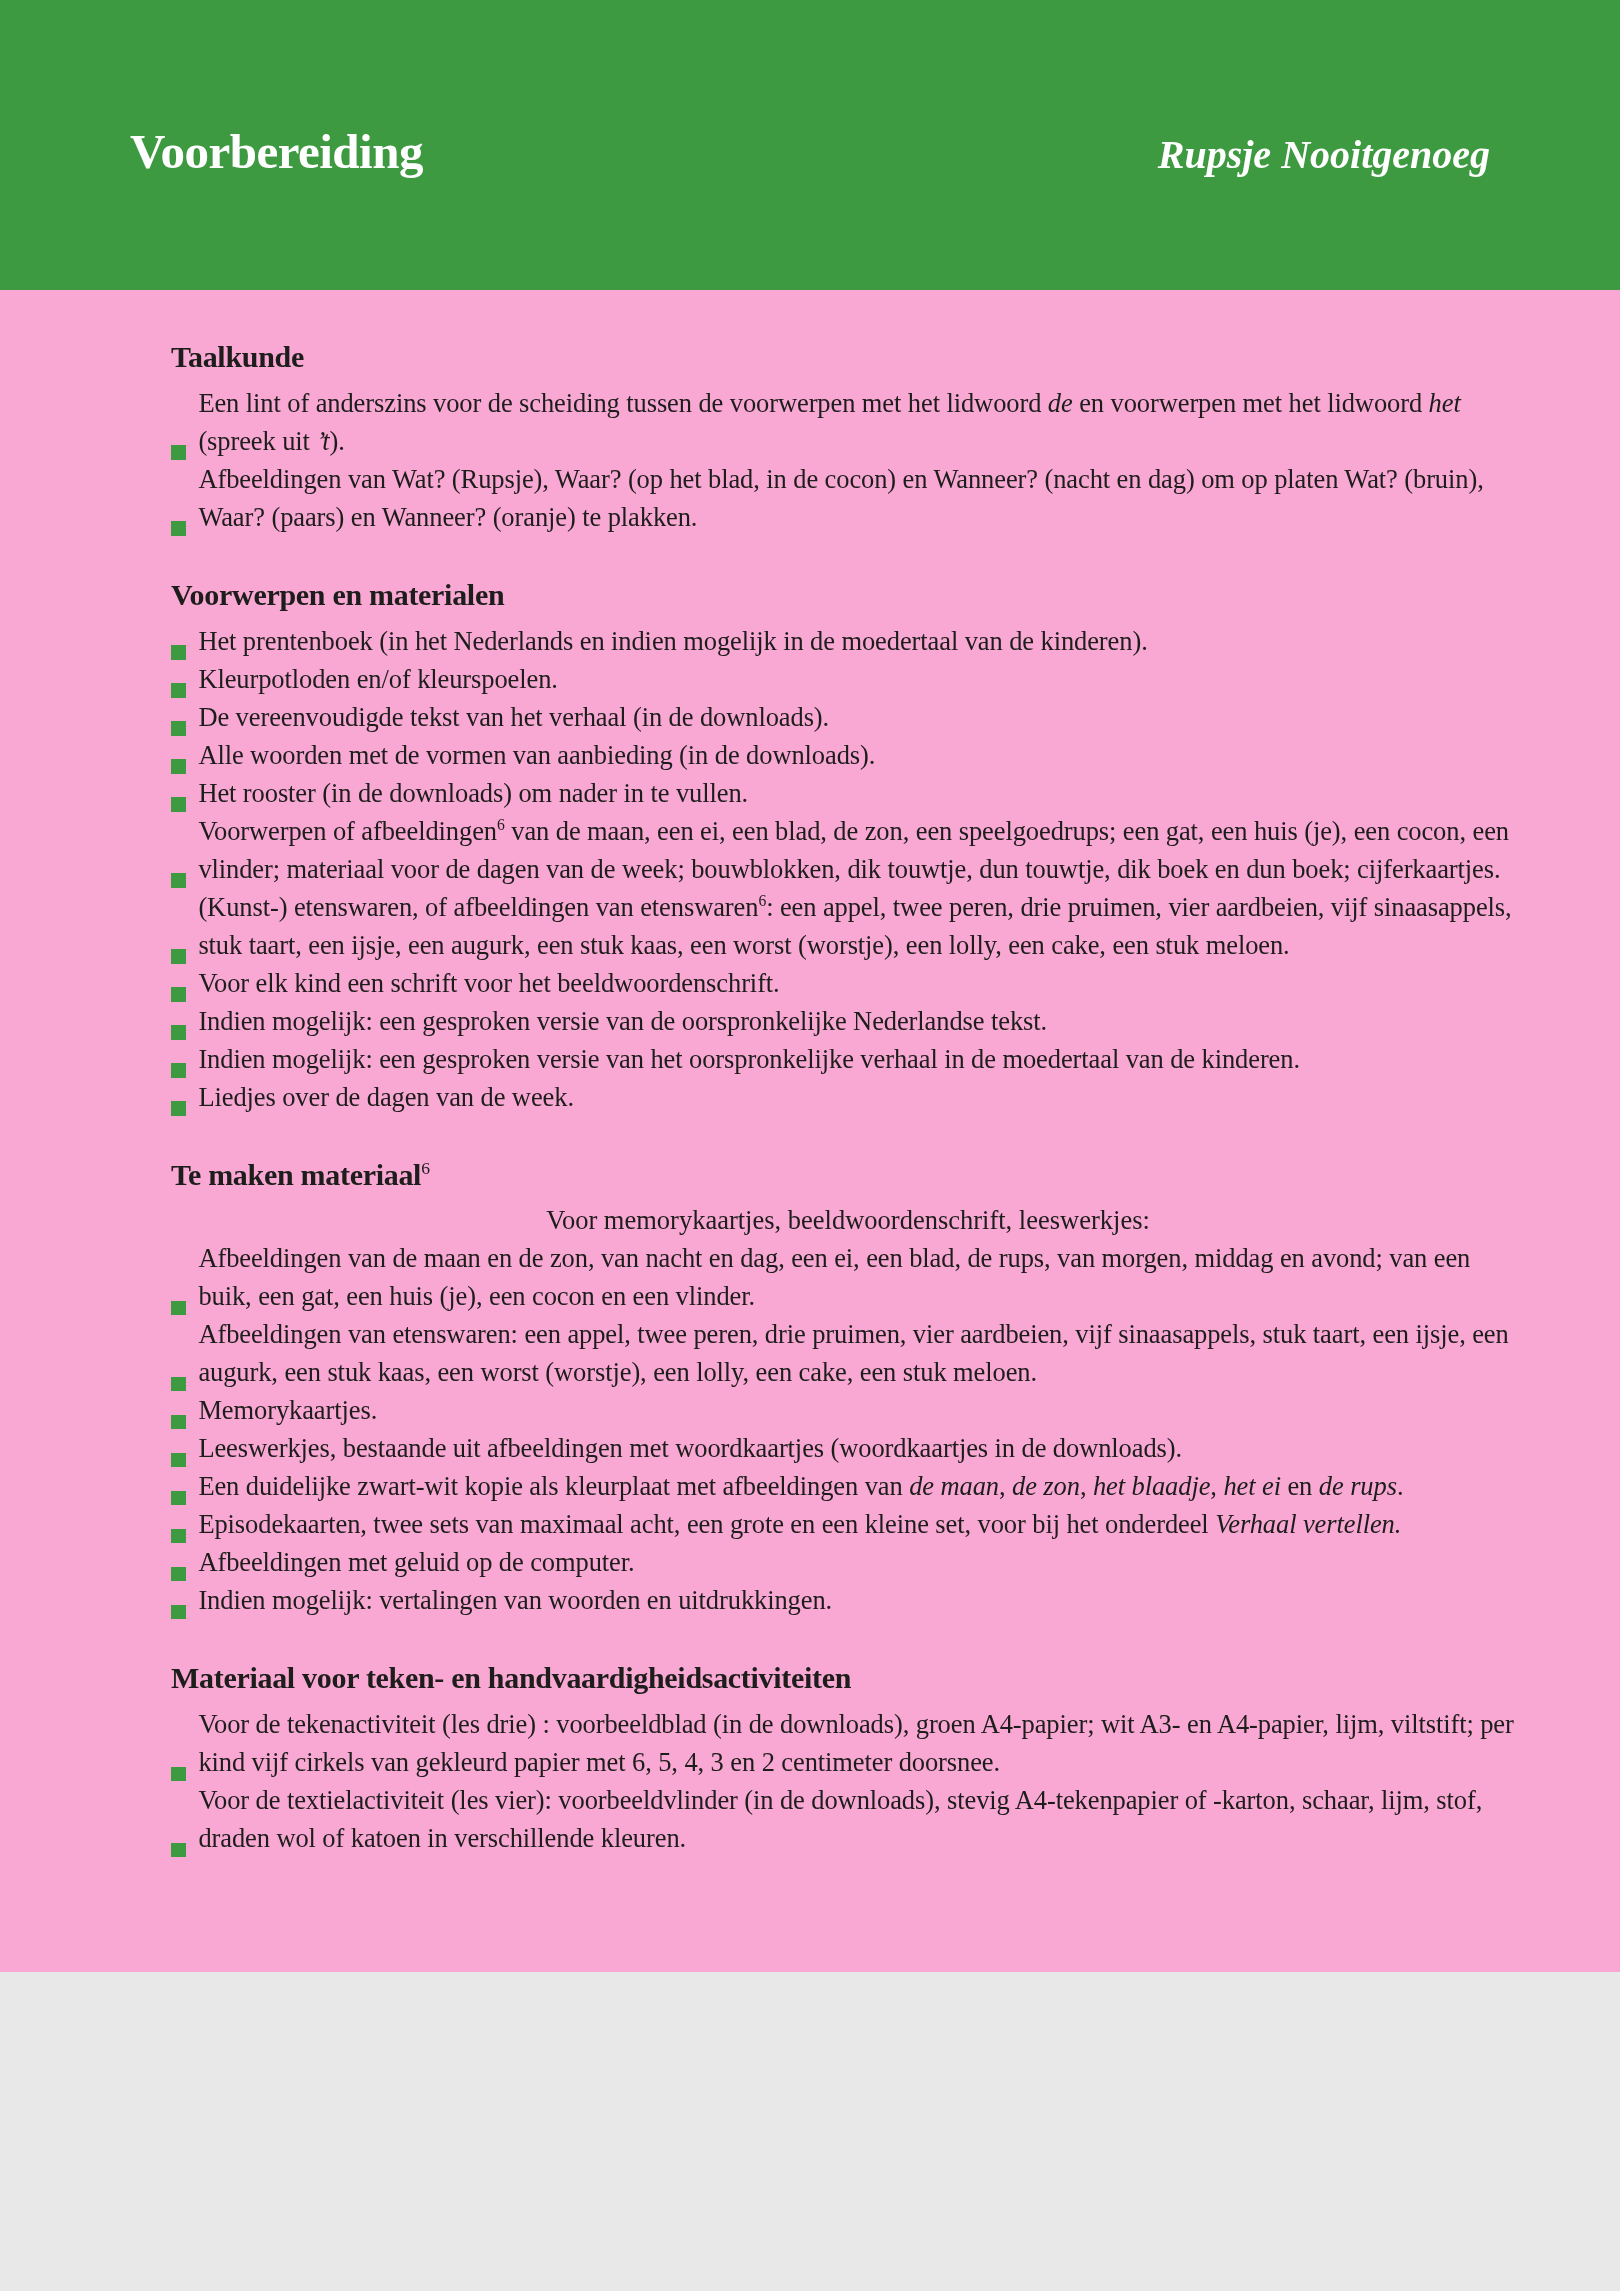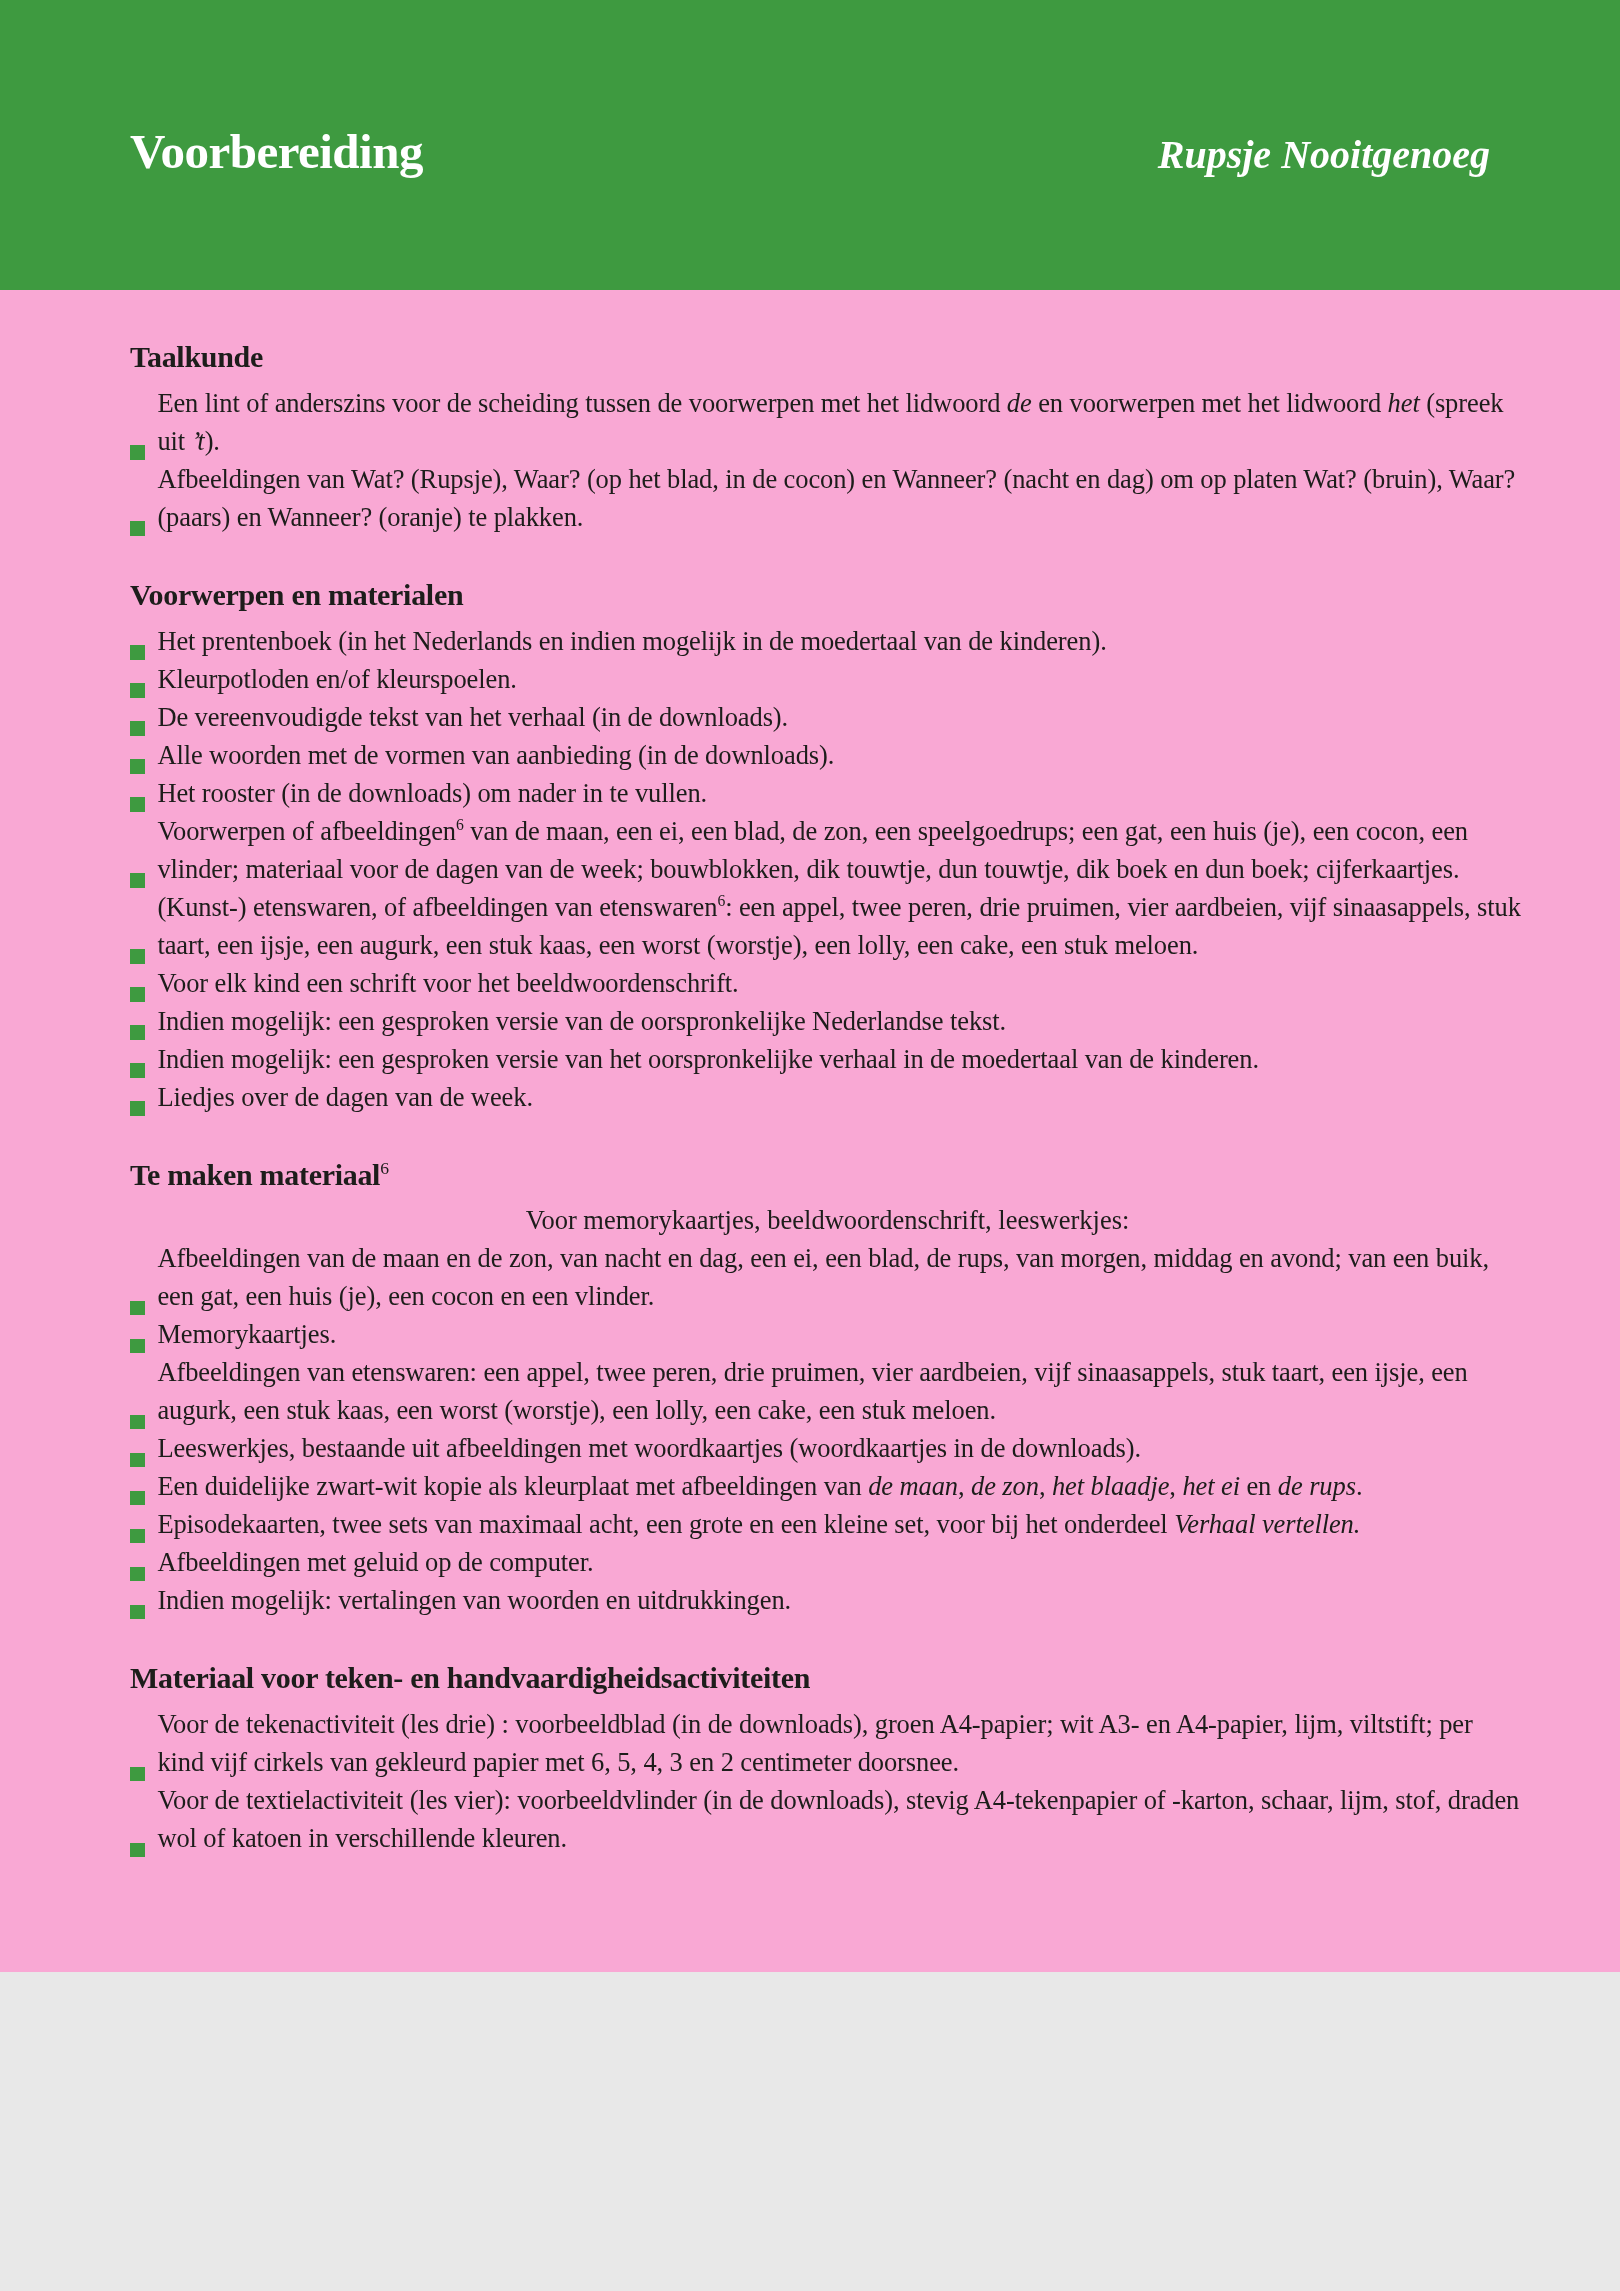--- a/index.html
+++ b/index.html
@@ -12,21 +12,21 @@
     height:290px;background:#3e9a40;box-sizing:border-box;
     display:flex;justify-content:space-between;align-items:baseline;
     padding:127px 130px 0 130px;
   }
   .banner h1{
     margin:0;font-size:49px;line-height:1;font-weight:bold;color:#ffffff;letter-spacing:-0.5px;
   }
   .banner .subtitle{
     font-size:40px;line-height:1;font-weight:bold;font-style:italic;color:#ffffff;
   }
-  .content{padding:0 95px 0 130px;}
+  .content{padding:0 95px 0 130px;margin-left:41px;}
   section h2{
     font-size:30px;line-height:35px;font-weight:bold;color:#1d1d1b;
     margin:41px 0 9.8px 0;letter-spacing:-0.3px;
   }
   section:first-child h2{margin-top:49px;}
   h2 sup{font-size:17.6px;line-height:0;vertical-align:super;font-weight:normal;}
   .intro{font-size:26.5px;line-height:38px;margin:0;text-align:center;}
   .item{display:flex;margin:0;align-items:flex-end;}
   .bullet{
     flex:none;width:14.7px;height:14.7px;background:#3e9a40;
@@ -114,25 +114,25 @@
       </section>
       <section>
         <h2>Te maken materiaal<sup>6</sup></h2>
         <p class="intro">Voor memorykaartjes, beeldwoordenschrift, leeswerkjes:</p>
         <div class="item">
           <span class="bullet"></span>
           <p class="item-text">Afbeeldingen van de maan en de zon, van nacht en dag, een ei, een blad, de rups, van morgen, middag en avond; van een buik, een gat, een huis (je), een cocon en een vlinder.</p>
         </div>
         <div class="item">
           <span class="bullet"></span>
-          <p class="item-text">Memorykaartjes.</p>
+          <p class="item-text">Afbeeldingen van etenswaren: een appel, twee peren, drie pruimen, vier aardbeien, vijf sinaasappels, stuk taart, een ijsje, een augurk, een stuk kaas, een worst (worstje), een lolly, een cake, een stuk meloen.</p>
         </div>
         <div class="item">
           <span class="bullet"></span>
-          <p class="item-text">Afbeeldingen van etenswaren: een appel, twee peren, drie pruimen, vier aardbeien, vijf sinaasappels, stuk taart, een ijsje, een augurk, een stuk kaas, een worst (worstje), een lolly, een cake, een stuk meloen.</p>
+          <p class="item-text">Memorykaartjes.</p>
         </div>
         <div class="item">
           <span class="bullet"></span>
           <p class="item-text">Leeswerkjes, bestaande uit afbeeldingen met woordkaartjes (woordkaartjes in de downloads).</p>
         </div>
         <div class="item">
           <span class="bullet"></span>
           <p class="item-text">Een duidelijke zwart-wit kopie als kleurplaat met afbeeldingen van <em>de maan</em>, <em>de zon</em>, <em>het blaadje</em>, <em>het ei</em> en <em>de rups</em>.</p>
         </div>
         <div class="item">

